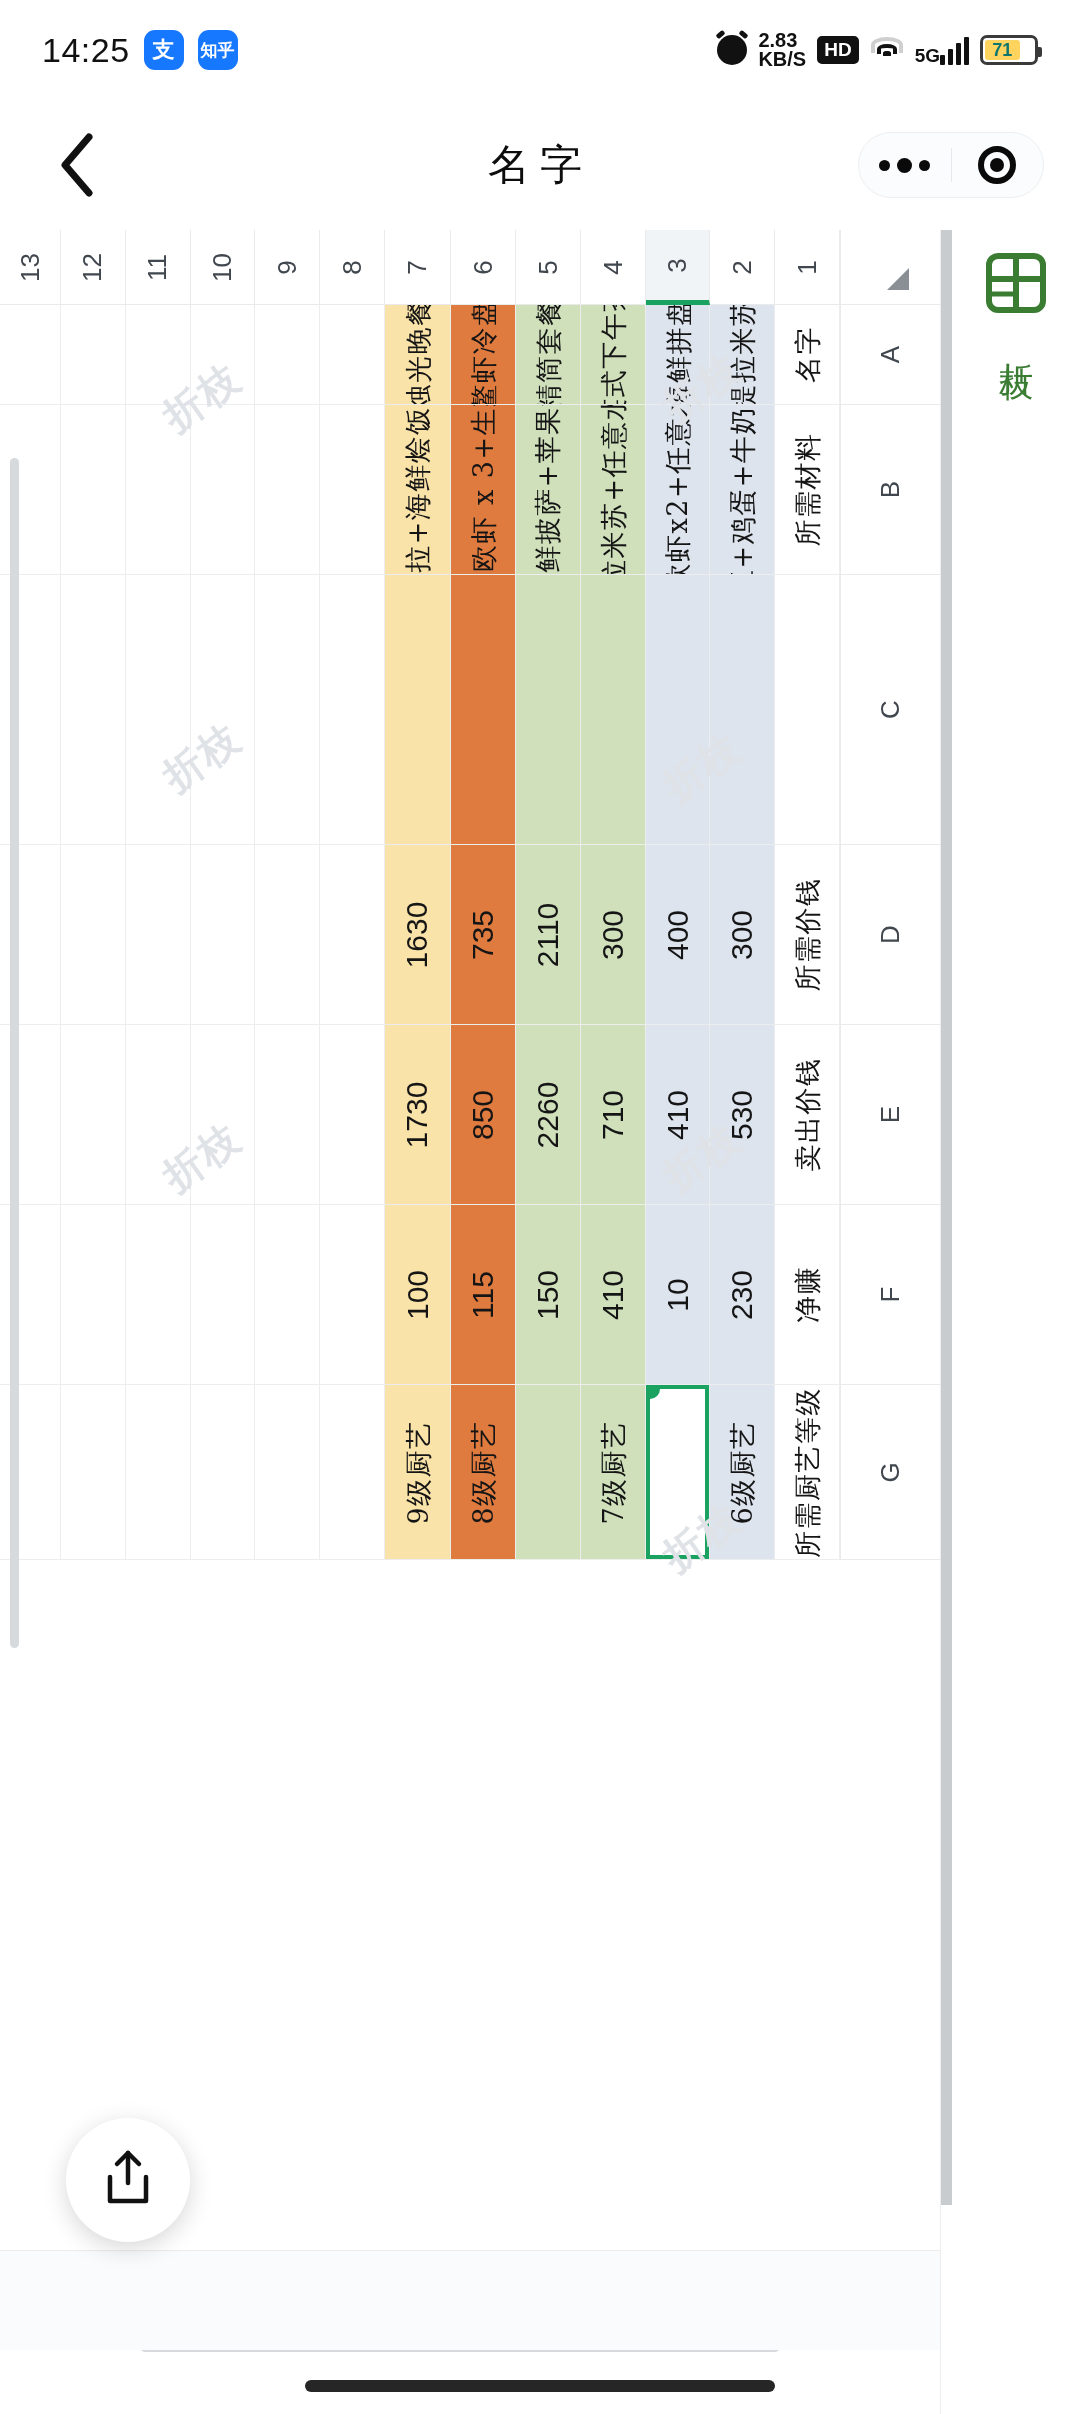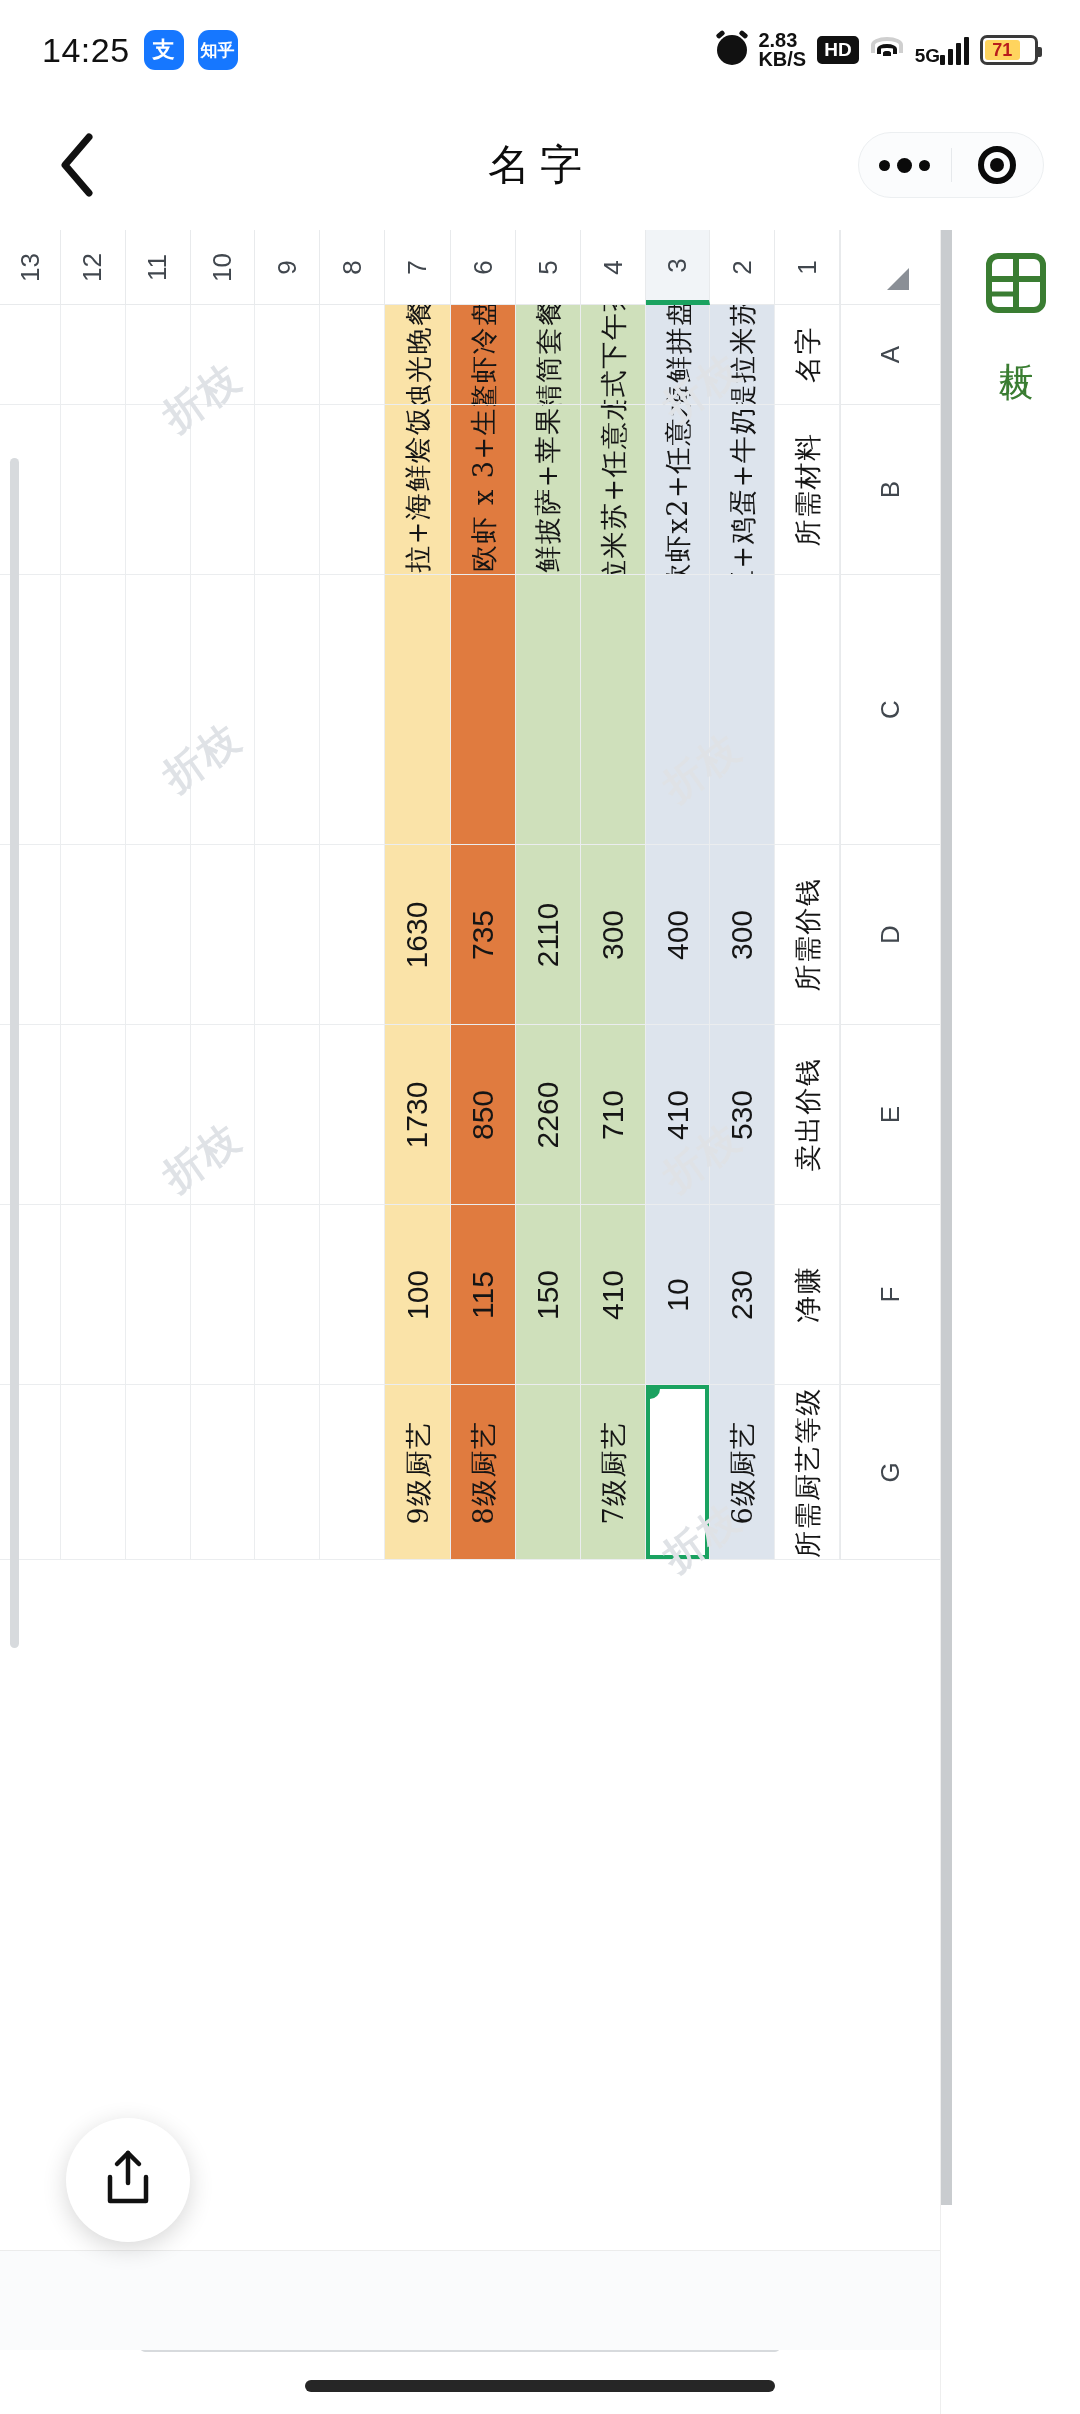--- a/index.html
+++ b/index.html
@@ -41,21 +41,21 @@
   .wifi i:nth-child(3){ width:8px;height:5px; top:14px;}
   .fiveg{ font-size:19px;font-weight:bold;color:#111;line-height:1;}
   .bars{ display:flex; align-items:flex-end; gap:3px; height:30px;}
   .bars b{ width:5px;background:#111;border-radius:1px;}
   .battery{
     width:58px;height:30px;border:3px solid #3a3a3a;border-radius:7px;
     display:flex;align-items:center;padding:2px;position:relative;
   }
   .battery:after{content:"";position:absolute;right:-7px;top:9px;width:4px;height:10px;background:#3a3a3a;border-radius:0 2px 2px 0;}
   .battery .fill{background:#ffd45e;height:100%;width:72%;border-radius:3px;display:flex;align-items:center;justify-content:center;}
-  .battery .pct{font-size:18px;color:#b91c1c;font-weight:600;}
+  .battery .pct{font-size:18px;color:#0f766e;font-weight:600;}
 
   
   .navbar{
     position:absolute; left:0; top:100px; width:1080px; height:130px;
     background:#fff;
   }
   .back-btn{
     position:absolute; left:42px; top:30px; width:70px;height:70px;
     display:flex;align-items:center;justify-content:center; cursor:pointer;
   }

